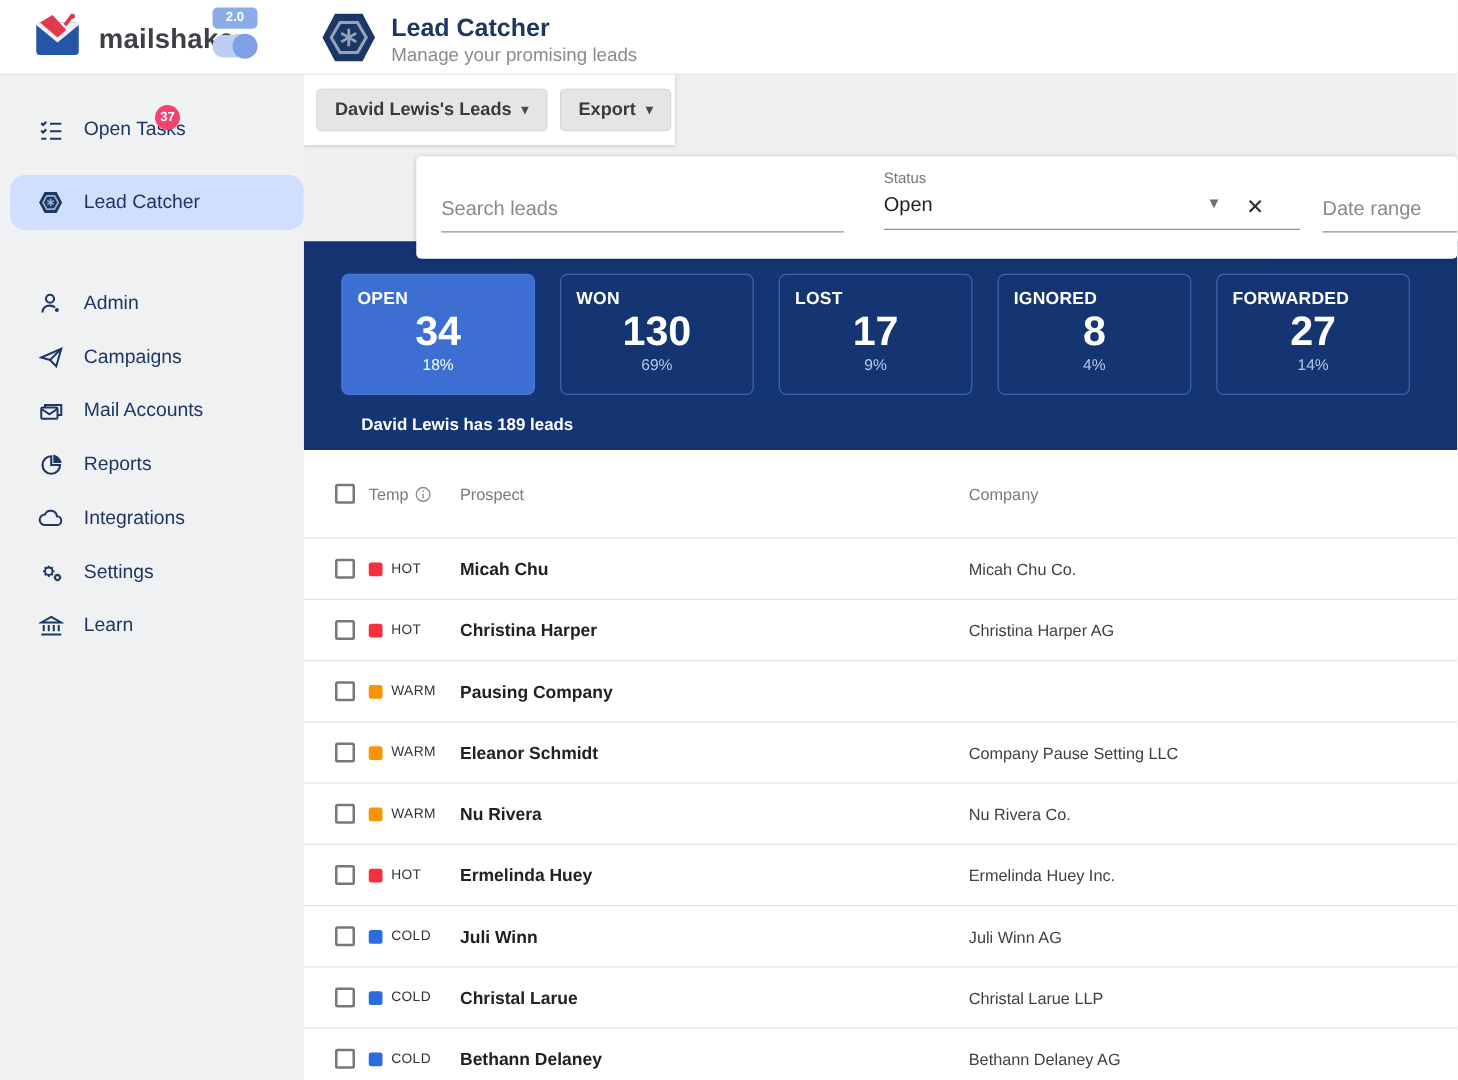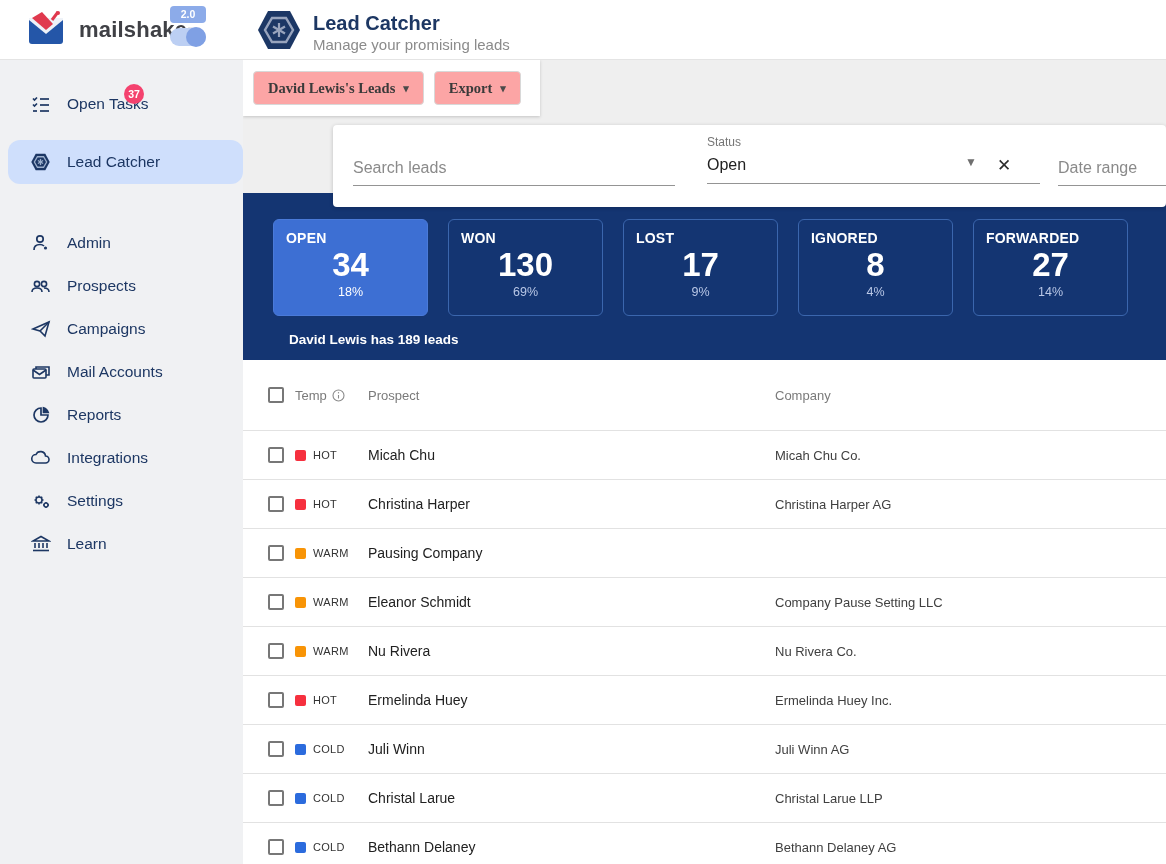--- a/index.html
+++ b/index.html
@@ -36,23 +36,23 @@
   .nav-item.pre-active { margin-top:15px; }
   .nav-item.group-start { margin-top:37px; }
   .nav-badge { position:absolute; left:124px; top:2px; min-width:20px; height:20px; border-radius:10px;
     background:#f4426e; color:#fff; font-size:10.5px; font-weight:700; display:flex; align-items:center; justify-content:center; padding:0 4px; }
 
   
   .content { position:absolute; left:243px; top:60px; width:923px; height:804px; background:#efefef; }
 
   .btn-card { position:absolute; left:0; top:0; width:297px; height:56px; background:#fff;
     box-shadow:0 1px 3px rgba(0,0,0,.18); z-index:6; display:flex; align-items:center; padding-left:10px; }
-  .btn { display:flex; align-items:center; gap:8px; background:#fca5a5; border:1px solid #d8d8d8; border-radius:4px;
+  .btn { display:flex; align-items:center; gap:8px; background:#e5e5e5; border:1px solid #d8d8d8; border-radius:4px;
     height:34px; padding:0 14px; font-size:14.5px; font-weight:700; color:#3a3a3a; cursor:pointer;
-    font-family:Liberation Serif, serif; }
+    font-family:Liberation Sans, sans-serif; }
   .btn + .btn { margin-left:10px; }
   .caret { font-size:11px; color:#4a4a4a; line-height:1; }
 
   .filter-card { position:absolute; left:90px; top:65px; width:833px; height:82px; background:#fff;
     border-radius:4px; box-shadow:0 1px 4px rgba(0,0,0,.2); z-index:5; }
   .f-search { position:absolute; left:20px; top:28px; width:322px; }
   .f-input { width:100%; border:none; outline:none; border-bottom:1px solid #949494; font-size:16px;
     color:#212121; padding:6px 0 8px; background:transparent; font-family:"Liberation Sans", sans-serif; }
   .f-input::placeholder { color:#8a8a8a; }
   .f-status { position:absolute; left:374px; top:10px; width:333px; }
@@ -81,21 +81,21 @@
     padding-left:25px; height:49px; border-top:1px solid #e2e2e2; background:#fff; }
   .trow.head { height:70px; border-top:none; }
   .th { font-size:13px; color:#7a7a7a; display:flex; align-items:center; gap:5px; }
   .checkbox { width:16px; height:16px; border:2px solid #777; border-radius:2px; background:#fff; cursor:pointer; }
   .temp-cell { display:flex; align-items:center; gap:7px; }
   .swatch { width:11px; height:11px; border-radius:2px; background:#999; }
   .swatch[data-temp="hot"] { background:#f6303e; }
   .swatch[data-temp="warm"] { background:#f89406; }
   .swatch[data-temp="cold"] { background:#2b6bdd; }
   .temp-label { font-size:11px; color:#333; letter-spacing:.3px; }
-  .prospect { font-size:14px; font-weight:400; color:#212121; }
+  .prospect { font-size:14px; font-weight:700; color:#212121; }
   .company { font-size:13px; color:#404040; }
   .info-icon { display:inline-flex; }
 </style>
 </head>
 <body>
 
 <div class="app">
 
   <div class="topbar">
     <div class="brand-group">
@@ -171,31 +171,20 @@
           <svg width="20" height="20" viewBox="0 0 20 20" fill="none" stroke="#1d3763" stroke-width="1.7">
             <circle cx="9" cy="6" r="3.2"></circle>
             <path d="M3 17 C3 13 6 11.5 9 11.5 C10.5 11.5 12 12 13 13"></path>
             <circle cx="14.5" cy="15" r="1.6" fill="#1d3763" stroke="none"></circle>
           </svg>
         </span>
         <span>Admin</span>
       </div>
       <div class="nav-item">
         <span class="nicon">
-          <svg width="21" height="21" viewBox="0 0 21 21" fill="none" stroke="#1d3763" stroke-width="1.6">
-            <circle cx="7" cy="9" r="2.6"></circle>
-              <circle cx="14" cy="9" r="2.6"></circle>
-            <path d="M2 17 C2 14 4.5 13 7 13 C9.5 13 12 14 12 17"></path>
-            <path d="M14 13 C16.5 13 19 14 19 17"></path>
-          </svg>
-        </span>
-        <span>Prospects</span>
-      </div>
-      <div class="nav-item">
-        <span class="nicon">
           <svg width="20" height="20" viewBox="0 0 20 20" fill="none" stroke="#1d3763" stroke-width="1.6">
             <polygon points="2,10 18,3 14,17 9,12"></polygon>
               <line x1="9" y1="12" x2="18" y2="3"></line>
           </svg>
         </span>
         <span>Campaigns</span>
       </div>
       <div class="nav-item">
         <span class="nicon">
           <svg width="20" height="20" viewBox="0 0 20 20" fill="none" stroke="#1d3763" stroke-width="1.6">

